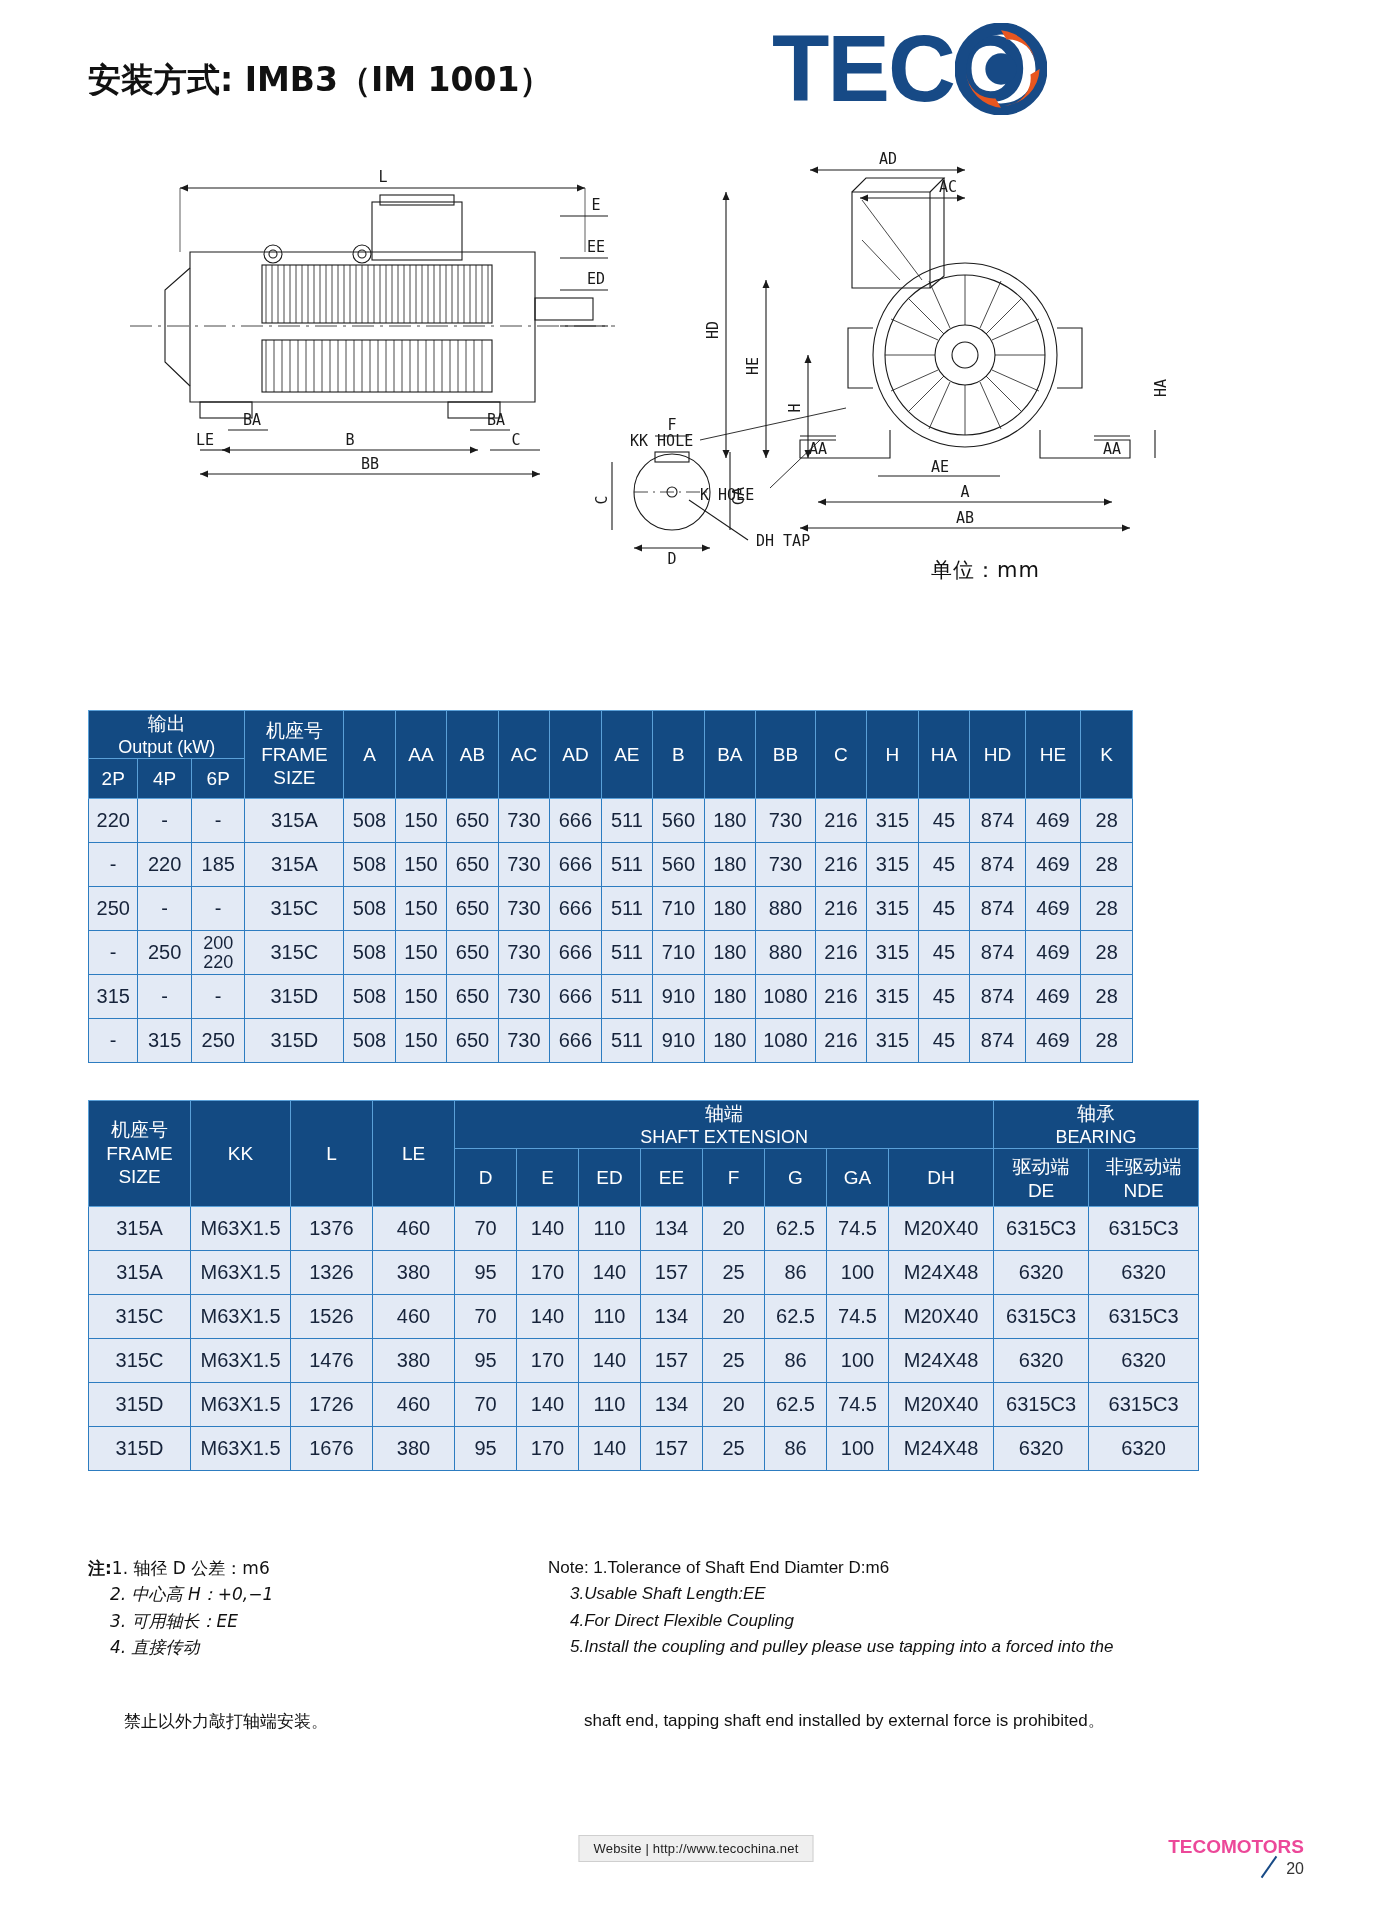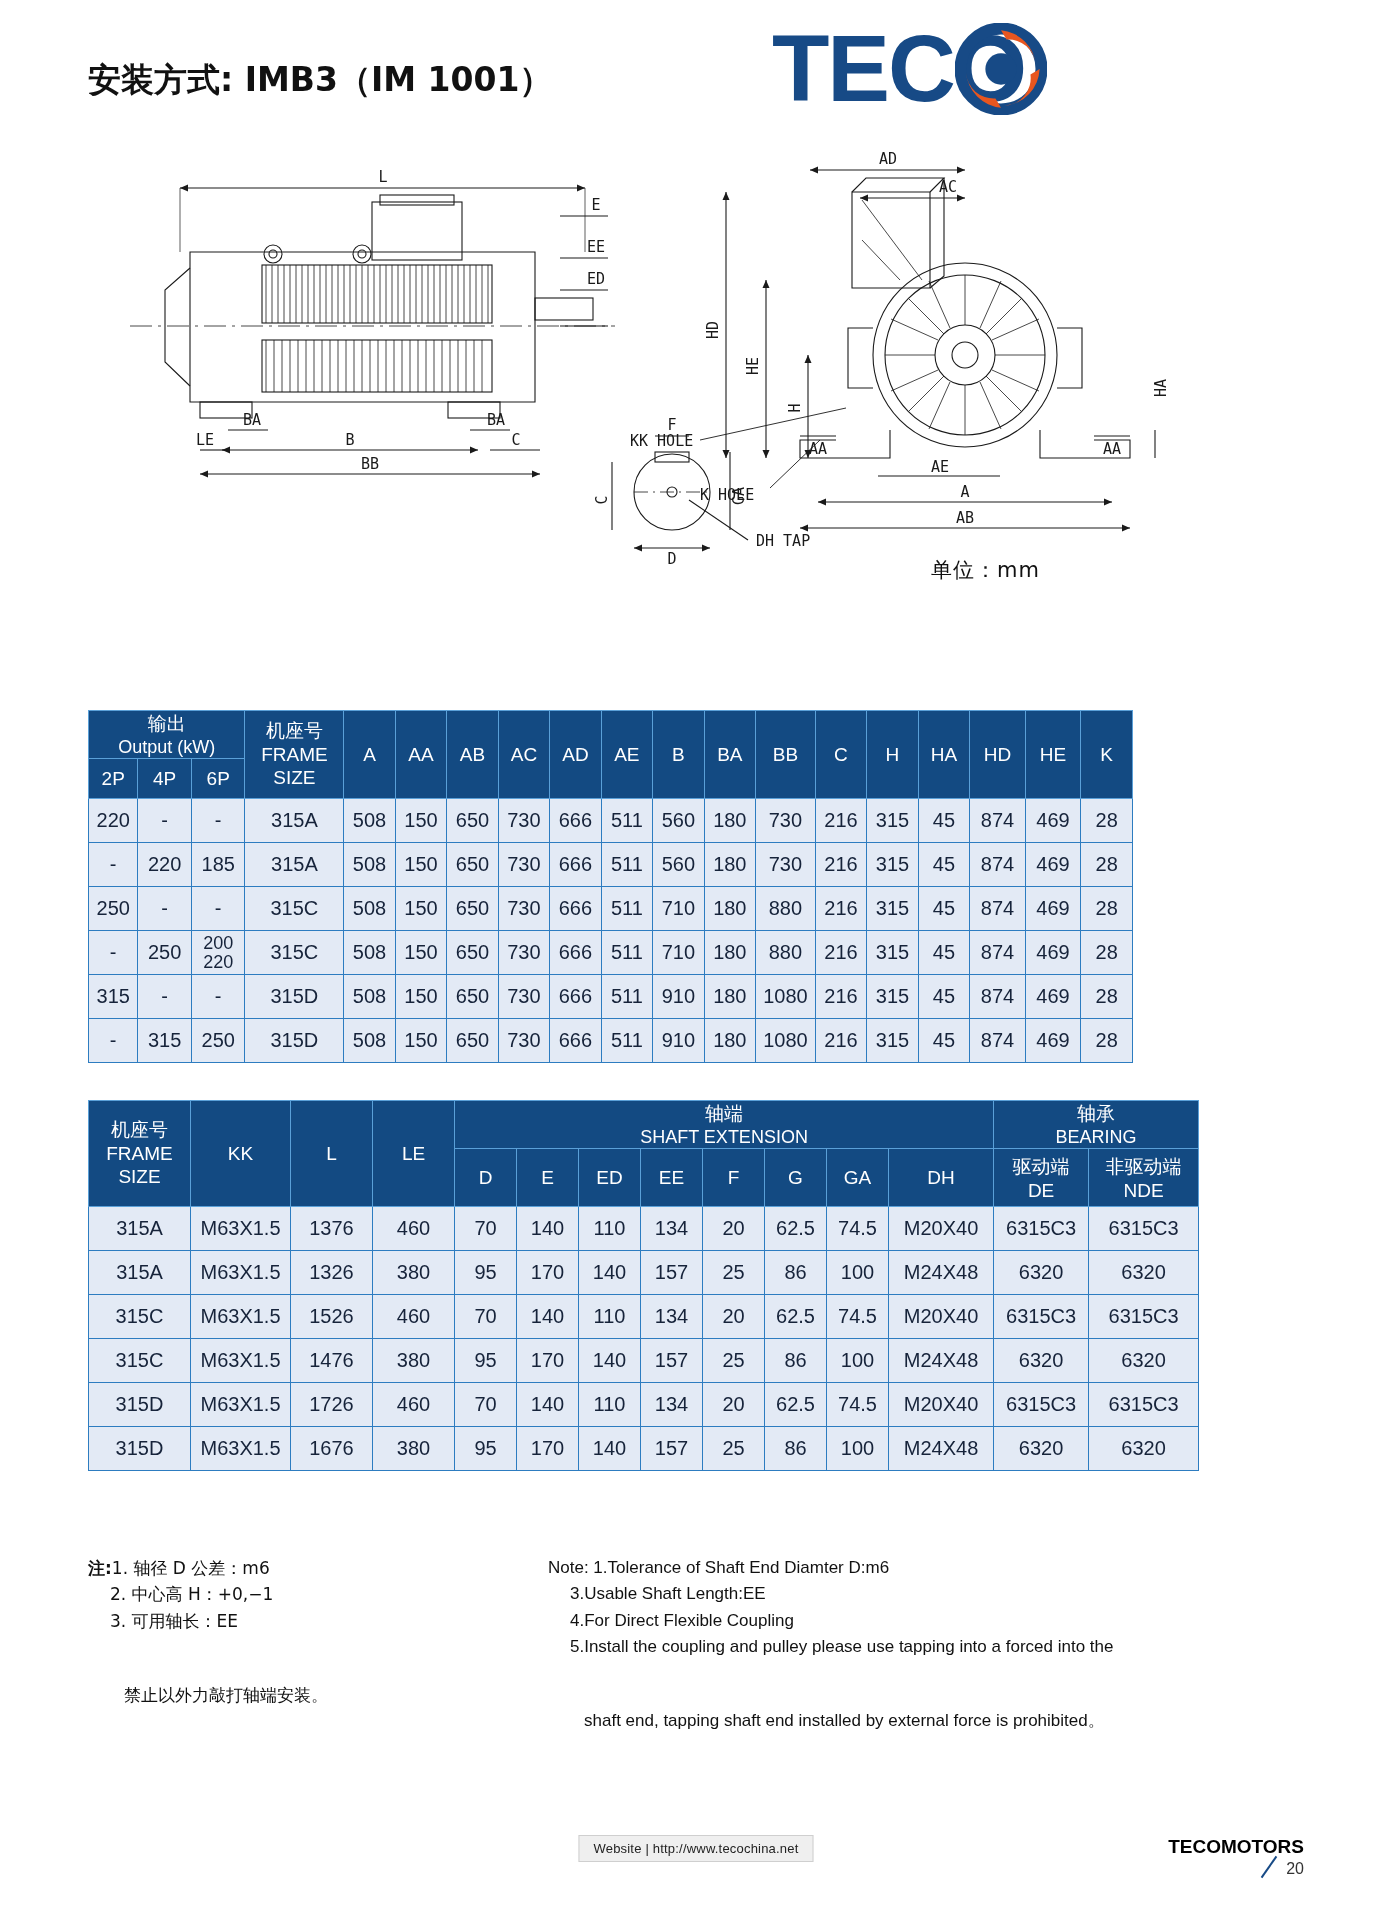--- a/index.html
+++ b/index.html
@@ -69,32 +69,32 @@
   .hdr2 { line-height:1.25; }
   .stack { line-height:1.05; font-size:18px; }
 
   
   .notes { position:absolute; left:88px; width:1060px; display:flex; }
   .notes-col { font-size:17px; line-height:1.55; color:#111; }
   .notes-cn { width:460px; font-family:"DejaVu Sans","Liberation Sans",sans-serif; }
   .notes-en { width:600px; font-family:"Liberation Sans", sans-serif; }
   .notes-cn .lead { font-weight:700; }
   .n-row { white-space:pre-wrap; }
-  .indent1 { padding-left:22px; }
+  .indent1 { padding-left:22px;font-style:italic; }
   .indent2 { padding-left:36px;margin-top:48px; }
 
   
   .footer { position:absolute; left:0; bottom:0; width:1392px; height:110px; }
   .weburl {
     position:absolute; left:50%; transform:translateX(-50%); bottom:58px;
     background:#efefef; border:1px solid #cfcfcf;
     font-size:13px; padding:5px 14px; color:#222; letter-spacing:.2px;
   }
   .foot-logo { position:absolute; right:88px; bottom:42px; text-align:right; }
-  .foot-logo-text { font-size:19px; font-weight:700; color:#000000; letter-spacing:0px; }
+  .foot-logo-text { font-size:19px; font-weight:700; color:#ec4899; letter-spacing:0px; }
   .foot-page { font-size:16px; color:#333; margin-top:2px; }
   .foot-slash { display:inline-block; width:26px; height:2px; background:#174a86;
                 transform:rotate(-55deg); margin:0 4px 6px 0; vertical-align:middle;}
 </style>
 </head>
 <body>
 
 <div class="page">
 
   <div class="header">
@@ -700,20 +700,21 @@
           </tr>
         </tbody>
     </table>
   </div>
 
   <div class="notes" style="top:1555px;">
     <div class="notes-col notes-cn">
         <div class="n-row"><span class="lead">注:</span>1. 轴径 D 公差：m6</div>
         <div class="n-row indent1">2. 中心高 H：+0,−1</div>
         <div class="n-row indent1">3. 可用轴长：EE</div>
+        <div class="n-row indent1">4. 直接传动</div>
         <div class="n-row indent2">禁止以外力敲打轴端安装。</div>
       </div>
     <div class="notes-col notes-en">
         <div class="n-row">Note: 1.Tolerance of Shaft End Diamter D:m6</div>
         <div class="n-row indent1">3.Usable Shaft Length:EE</div>
         <div class="n-row indent1">4.For Direct Flexible Coupling</div>
         <div class="n-row indent1">5.Install the coupling and pulley please use tapping into a forced into the</div>
         <div class="n-row indent2">shaft end, tapping shaft end installed by external force is prohibited。</div>
       </div>
   </div>

